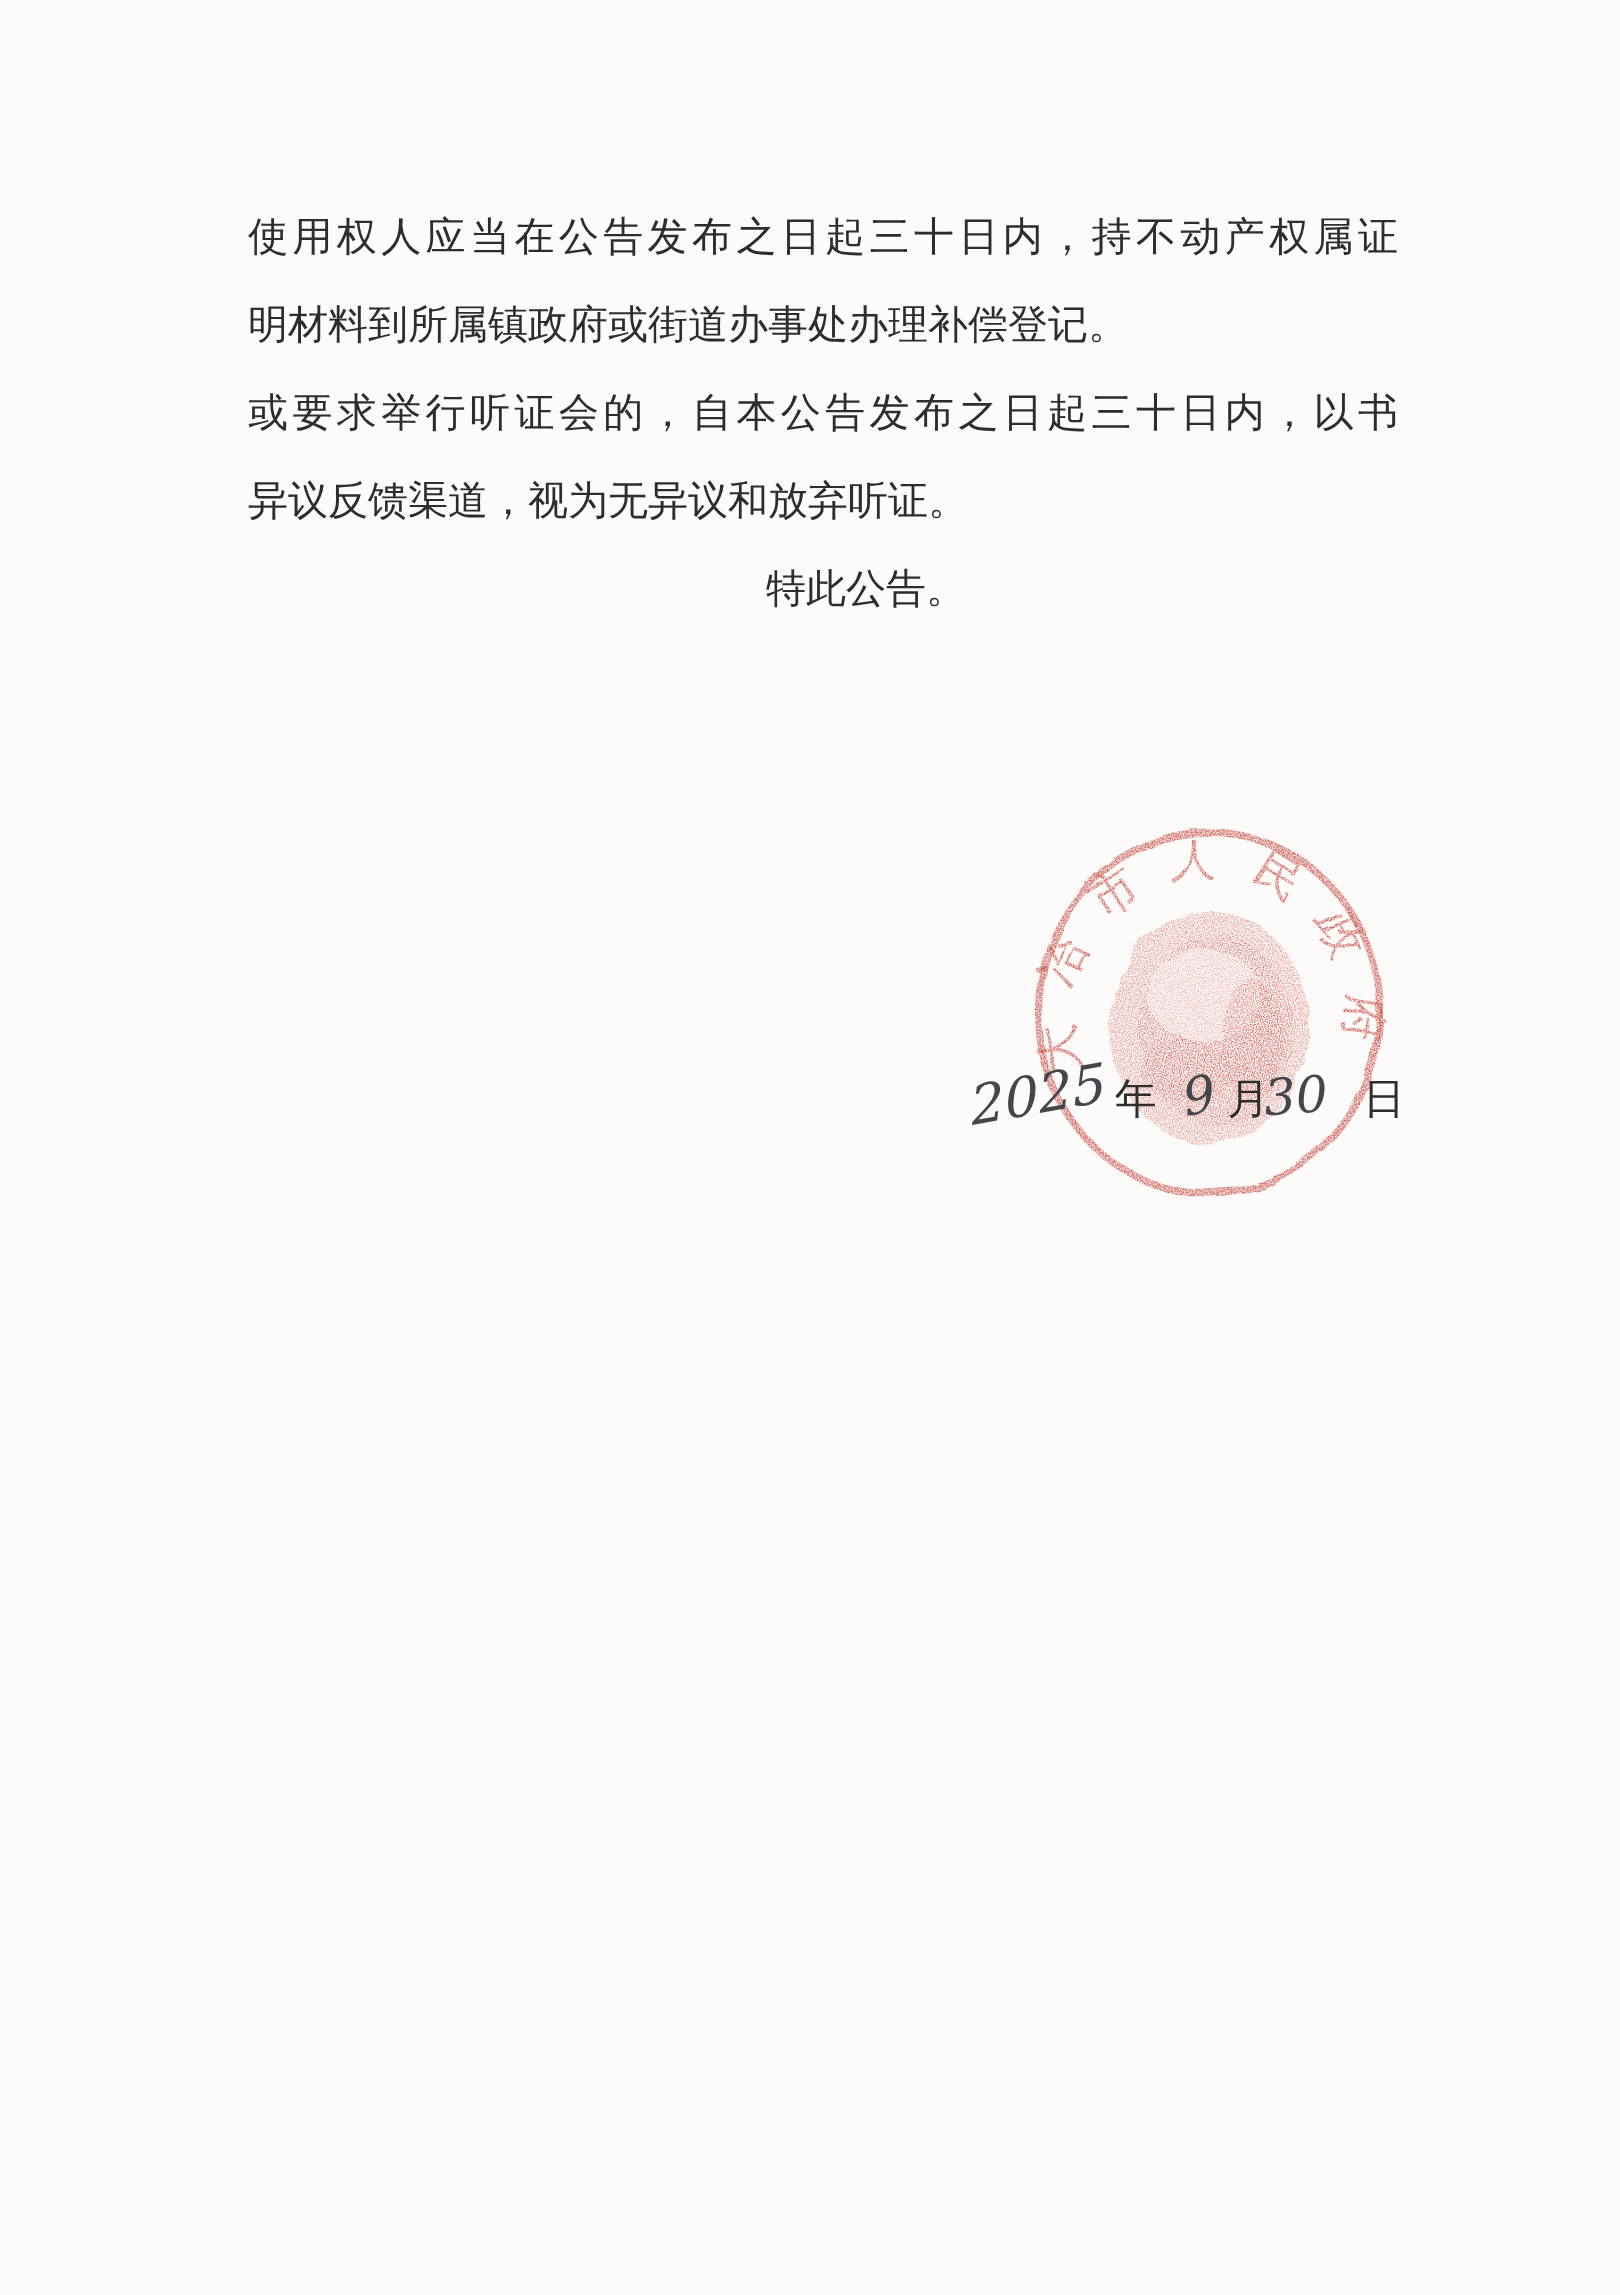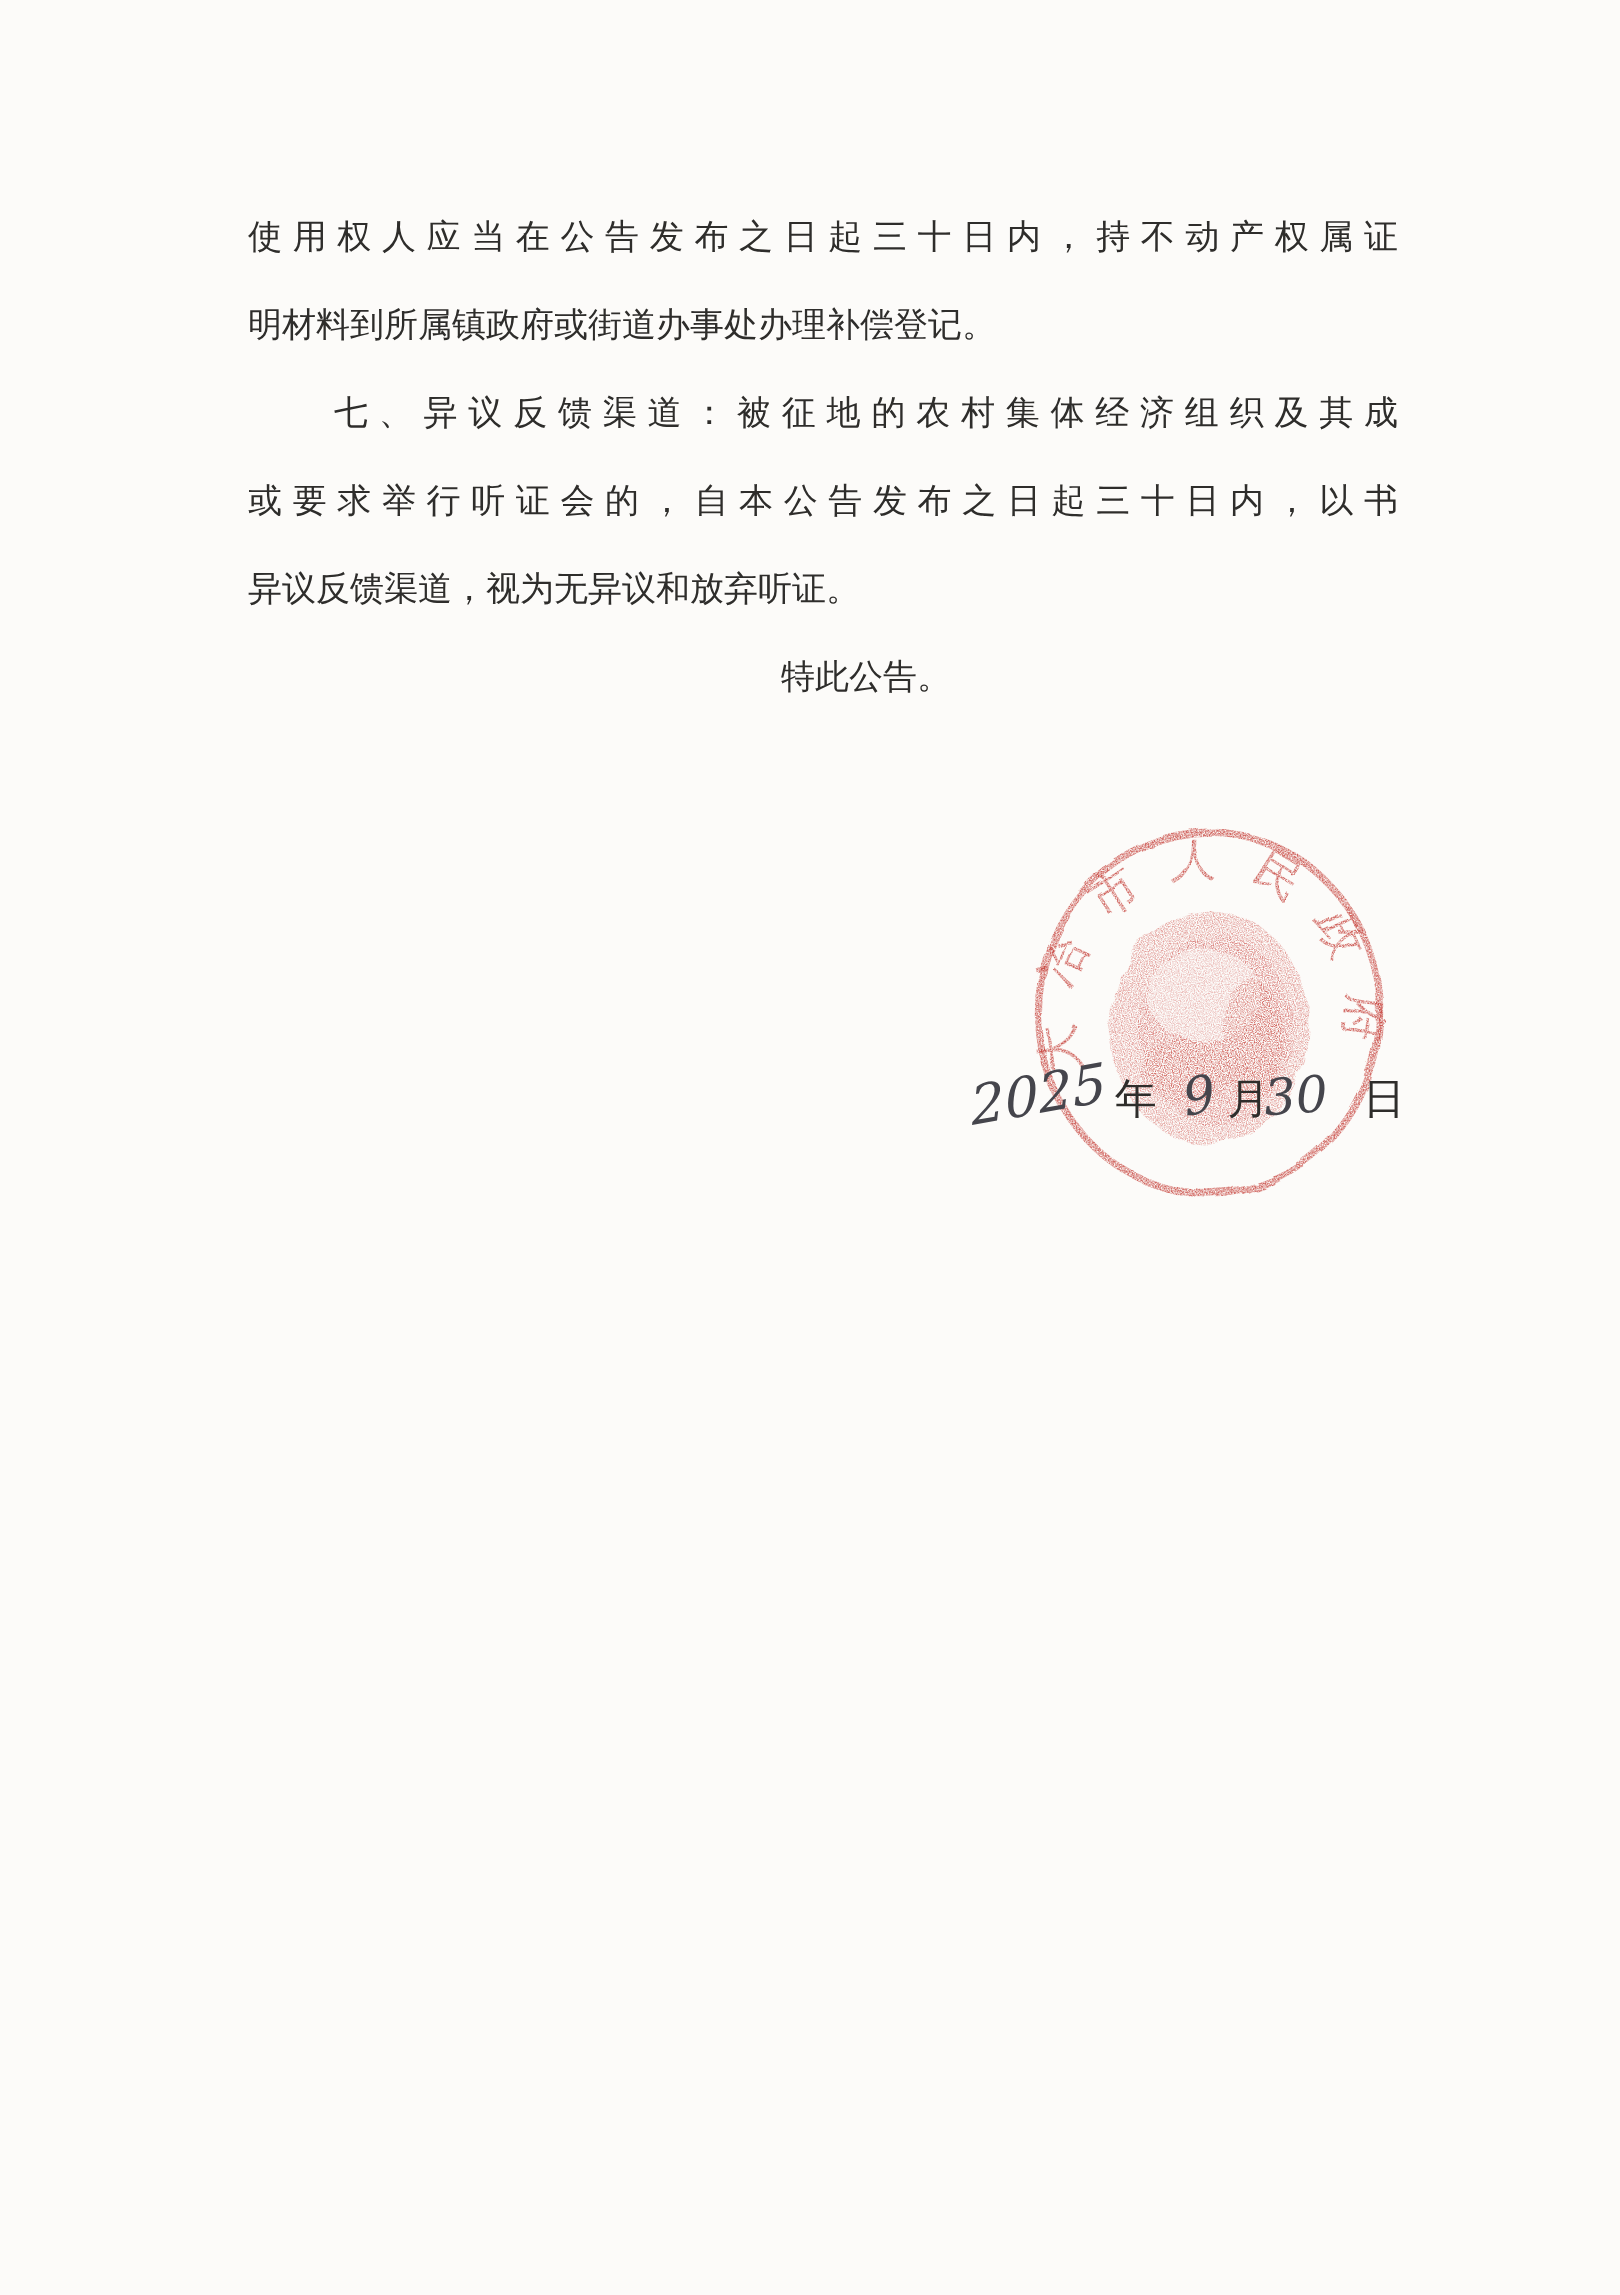--- a/index.html
+++ b/index.html
@@ -15,21 +15,21 @@
     font-family: "Liberation Serif", "DejaVu Serif", serif;
   }
 
   
   .doc-text {
     position: absolute;
     left: 248px;
     top: 193px;
     width: 1150px;
     color: #2e2d2b;
-    font-size: 34px;
+    font-size: 40px;
   }
   .line {
     line-height: 88px;
     height: 88px;
     white-space: nowrap;
     letter-spacing: 0;
   }
   .line.justify {
     white-space: normal;
     text-align: justify;
@@ -81,21 +81,20 @@
   .m-day-label   { margin-left: 35px; }
 </style>
 </head>
 <body>
 
 <div class="page">
 
   <div class="doc-text">
     <div class="line justify">使用权人应当在公告发布之日起三十日内，持不动产权属证</div>
     <div class="line">明材料到所属镇政府或街道办事处办理补偿登记。</div>
-    <div class="line indent justify">七、异议反馈渠道：被征地的农村集体经济组织及其成</div>
     <div class="line justify">或要求举行听证会的，自本公告发布之日起三十日内，以书</div>
     <div class="line">异议反馈渠道，视为无异议和放弃听证。</div>
     <div class="line indent">特此公告。</div>
   </div>
 
   <div class="seal">
     <svg viewBox="0 0 690 730" xmlns="http://www.w3.org/2000/svg">
       <defs>
         <filter id="fStampLight" x="-15%" y="-15%" width="130%" height="130%">
           <feTurbulence type="fractalNoise" baseFrequency="0.012" numOctaves="2" seed="11" result="warp"></feTurbulence>

